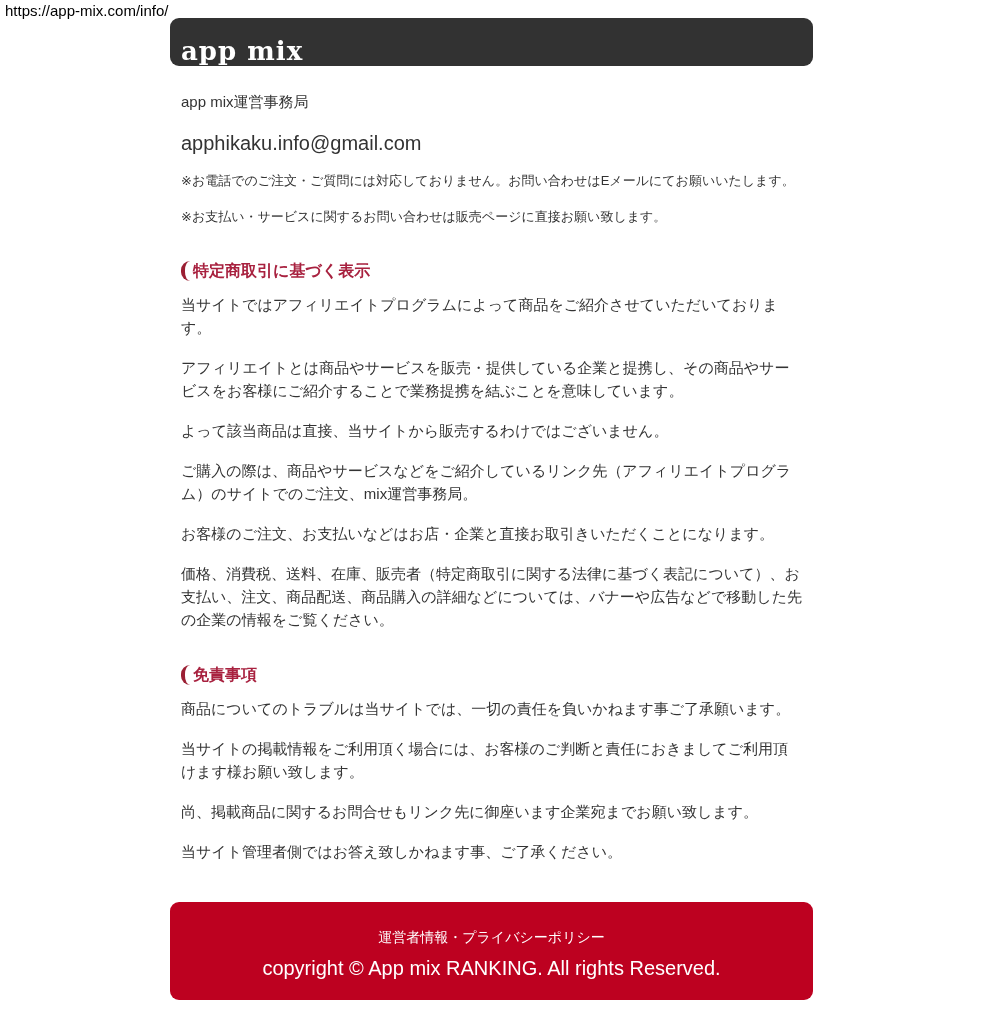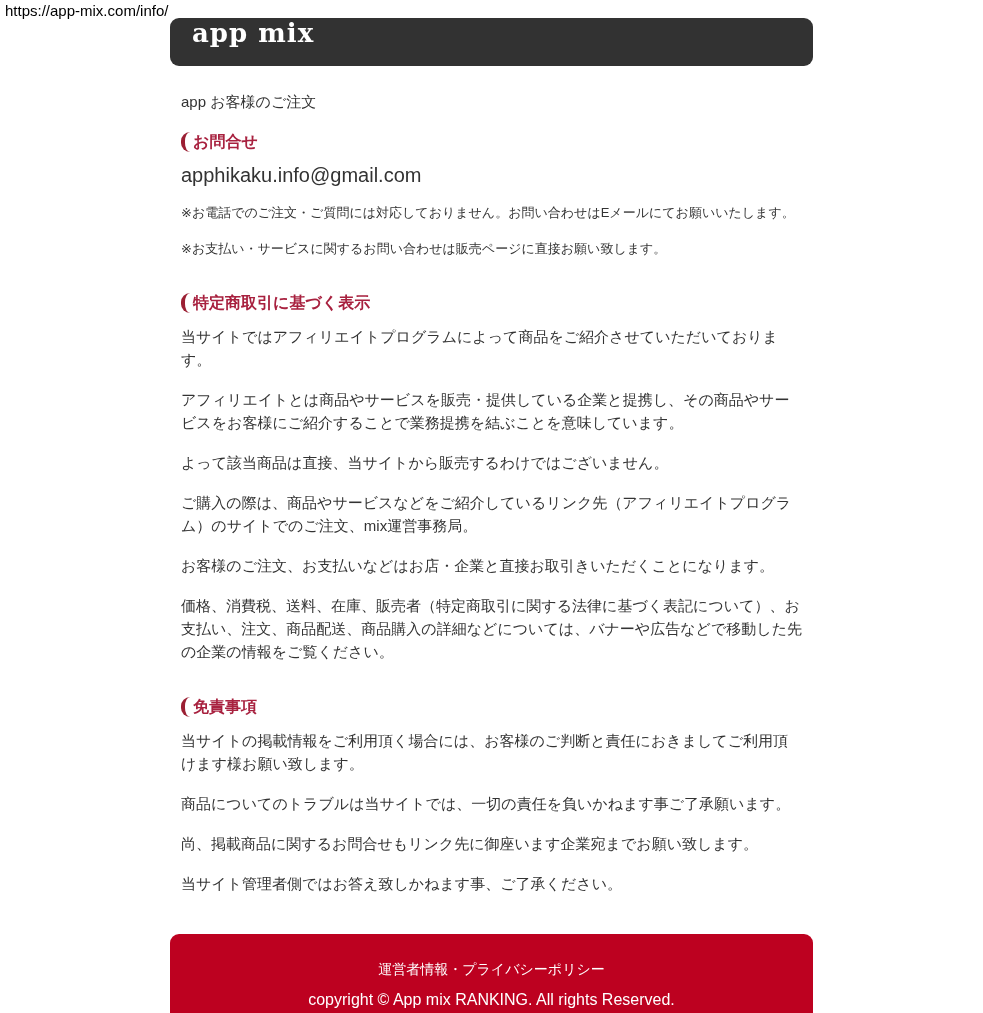--- a/index.html
+++ b/index.html
@@ -19,22 +19,22 @@
     white-space: nowrap;
   }
   .container {
     width: 643px;
     margin: 0 auto;
   }
   .site-header {
     height: 48px;
     background: #323232;
     display: flex;
-    align-items: flex-start;
-    padding-left: 22px;
+    align-items: flex-end;
+    padding-left: 11px;
   }
   .site-logo {
     margin: 0;
     color: #ffffff;
     font-family: "DejaVu Serif", "Liberation Serif", serif;
     font-weight: bold;
     font-size: 26px;
     letter-spacing: 1px;
     cursor: pointer;
   }
@@ -82,60 +82,59 @@
   .footer-link {
     display: inline-block;
     color: #ffffff;
     font-size: 14px;
     line-height: 18px;
     text-decoration: none;
     cursor: pointer;
   }
   .footer-copy {
     margin: 13px 0 16px;
-    font-size: 16px;
+    font-size: 20px;
     line-height: 18px;
   }
 </style>
 </head>
 <body>
 
 <div class="url-caption">https://app-mix.com/info/</div>
 
 <div class="container">
 
   <header class="site-header">
     <h1 class="site-logo">app mix</h1>
   </header>
 
   <main class="content">
 
-    <p class="intro">app お客様のご注文</p>
+    <p class="intro">app mix運営事務局</p>
 
     <section class="section section-contact">
-      <h2 class="section-heading">お問合せ</h2>
       <p class="email">apphikaku.info@gmail.com</p>
       <p class="note">※お電話でのご注文・ご質問には対応しておりません。お問い合わせはEメールにてお願いいたします。</p>
       <p class="note">※お支払い・サービスに関するお問い合わせは販売ページに直接お願い致します。</p>
     </section>
 
     <section class="section">
       <h2 class="section-heading">特定商取引に基づく表示</h2>
       <p class="para">当サイトではアフィリエイトプログラムによって商品をご紹介させていただいております。</p>
       <p class="para">アフィリエイトとは商品やサービスを販売・提供している企業と提携し、その商品やサービスをお客様にご紹介することで業務提携を結ぶことを意味しています。</p>
       <p class="para">よって該当商品は直接、当サイトから販売するわけではございません。</p>
       <p class="para">ご購入の際は、商品やサービスなどをご紹介しているリンク先（アフィリエイトプログラム）のサイトでのご注文、mix運営事務局。</p>
       <p class="para">お客様のご注文、お支払いなどはお店・企業と直接お取引きいただくことになります。</p>
       <p class="para">価格、消費税、送料、在庫、販売者（特定商取引に関する法律に基づく表記について）、お支払い、注文、商品配送、商品購入の詳細などについては、バナーや広告などで移動した先の企業の情報をご覧ください。</p>
     </section>
 
     <section class="section">
       <h2 class="section-heading">免責事項</h2>
+      <p class="para">商品についてのトラブルは当サイトでは、一切の責任を負いかねます事ご了承願います。</p>
       <p class="para">当サイトの掲載情報をご利用頂く場合には、お客様のご判断と責任におきましてご利用頂けます様お願い致します。</p>
-      <p class="para">商品についてのトラブルは当サイトでは、一切の責任を負いかねます事ご了承願います。</p>
       <p class="para">尚、掲載商品に関するお問合せもリンク先に御座います企業宛までお願い致します。</p>
       <p class="para">当サイト管理者側ではお答え致しかねます事、ご了承ください。</p>
     </section>
 
   </main>
 
   <footer class="site-footer">
     <a class="footer-link">運営者情報・プライバシーポリシー</a>
     <p class="footer-copy">copyright © App mix RANKING. All rights Reserved.</p>
   </footer>

